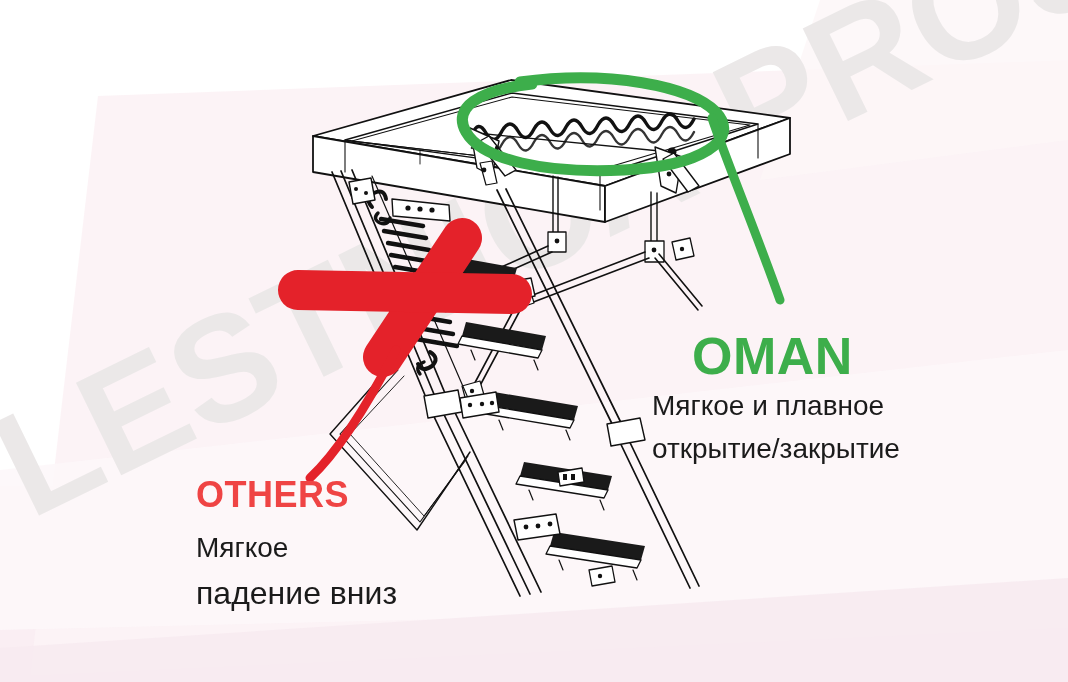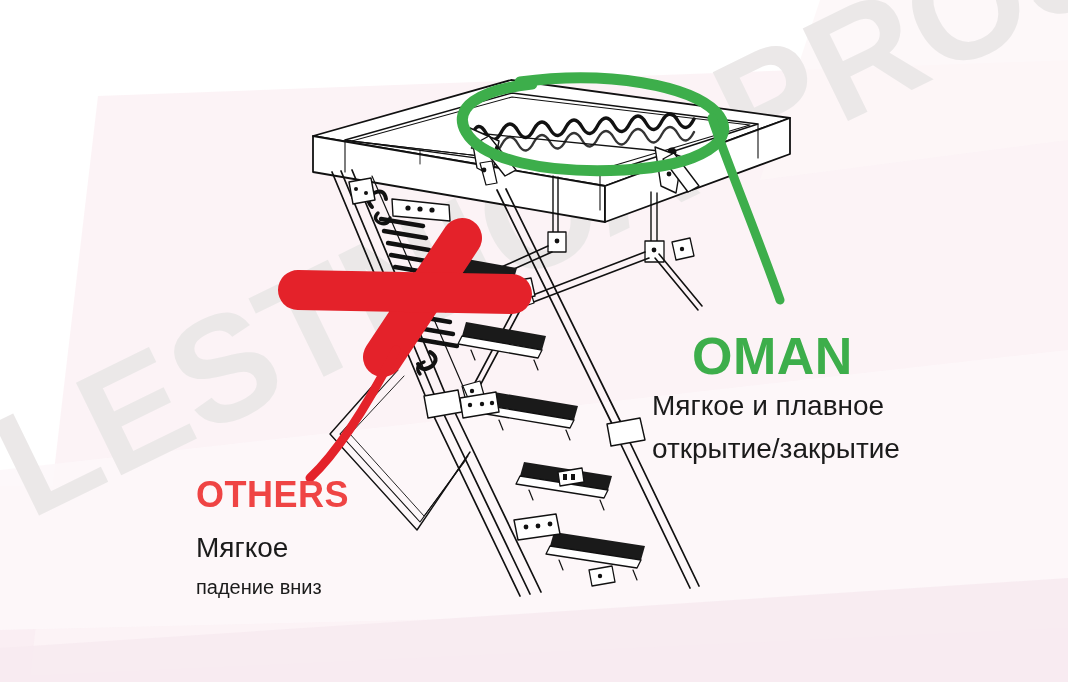--- a/index.html
+++ b/index.html
@@ -22,21 +22,21 @@
     color:#3dae4b;line-height:1;
   }
   #oman-l1{left:652px;top:392px;font-size:28px;color:#1b1b1b;line-height:1;}
   #oman-l2{left:652px;top:435px;font-size:28px;color:#1b1b1b;line-height:1;}
   #others-title{
     left:196px;top:477px;
     font-size:36px;font-weight:bold;letter-spacing:0.5px;
     color:#ef4444;line-height:1;
   }
   #others-l1{left:196px;top:534px;font-size:28px;color:#1b1b1b;line-height:1;}
-  #others-l2{left:196px;top:577px;font-size:20px;color:#1b1b1b;line-height:1;}
+  #others-l2{left:196px;top:577px;font-size:32px;color:#1b1b1b;line-height:1;}
 </style>
 </head>
 <body>
 
 <div id="stage">
 
   <svg id="bg" viewBox="0 0 1068 682">
     <rect x="0" y="0" width="1068" height="682" fill="#ffffff"></rect>
 
     <polygon points="0,486 1068,486 1068,682 0,682" fill="#faeef3"></polygon>

